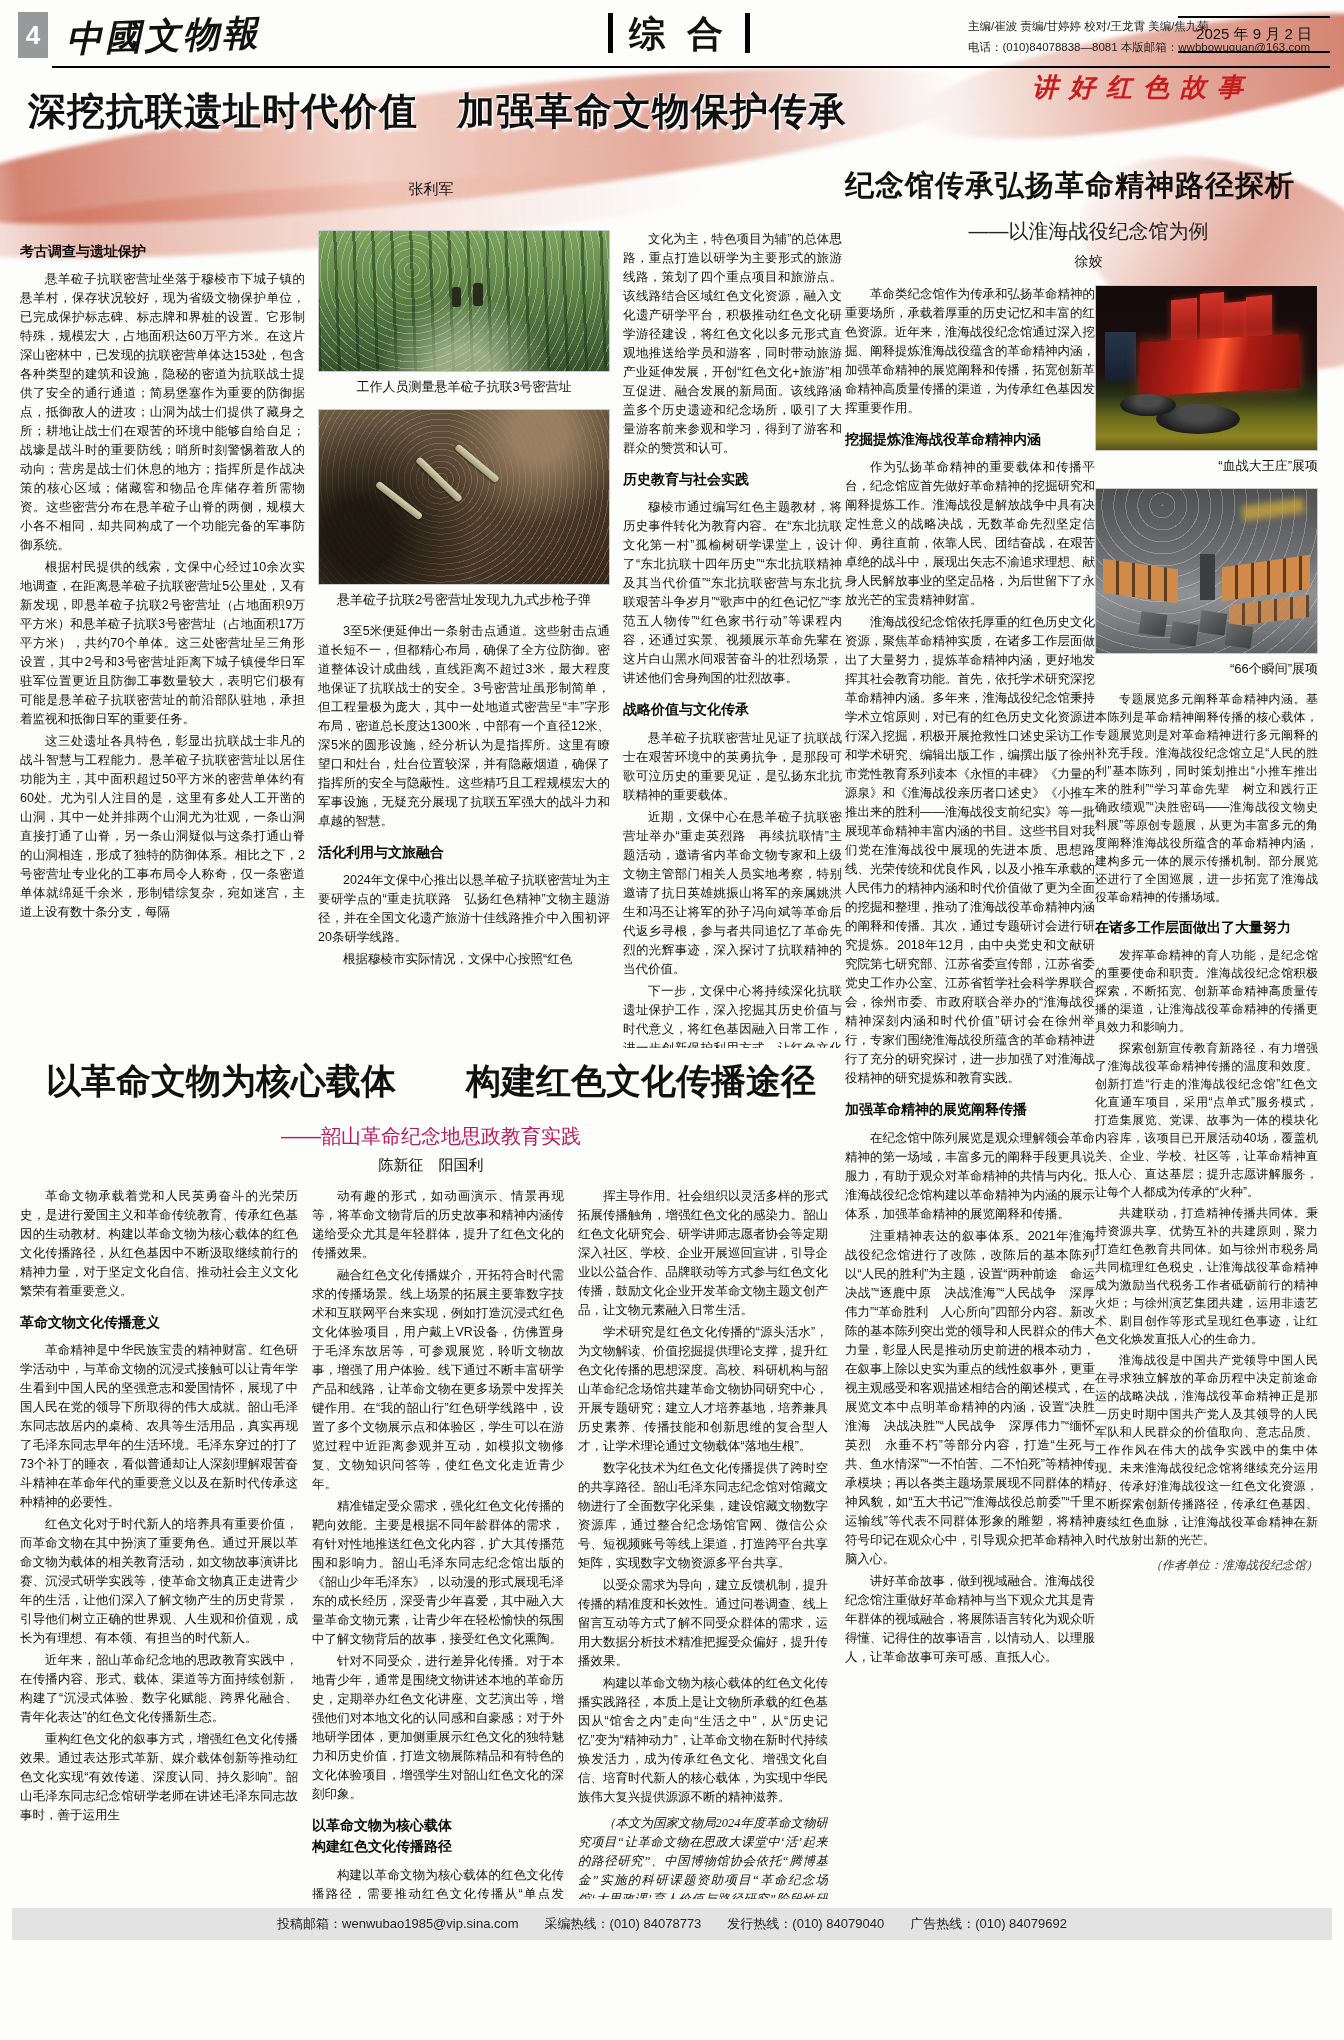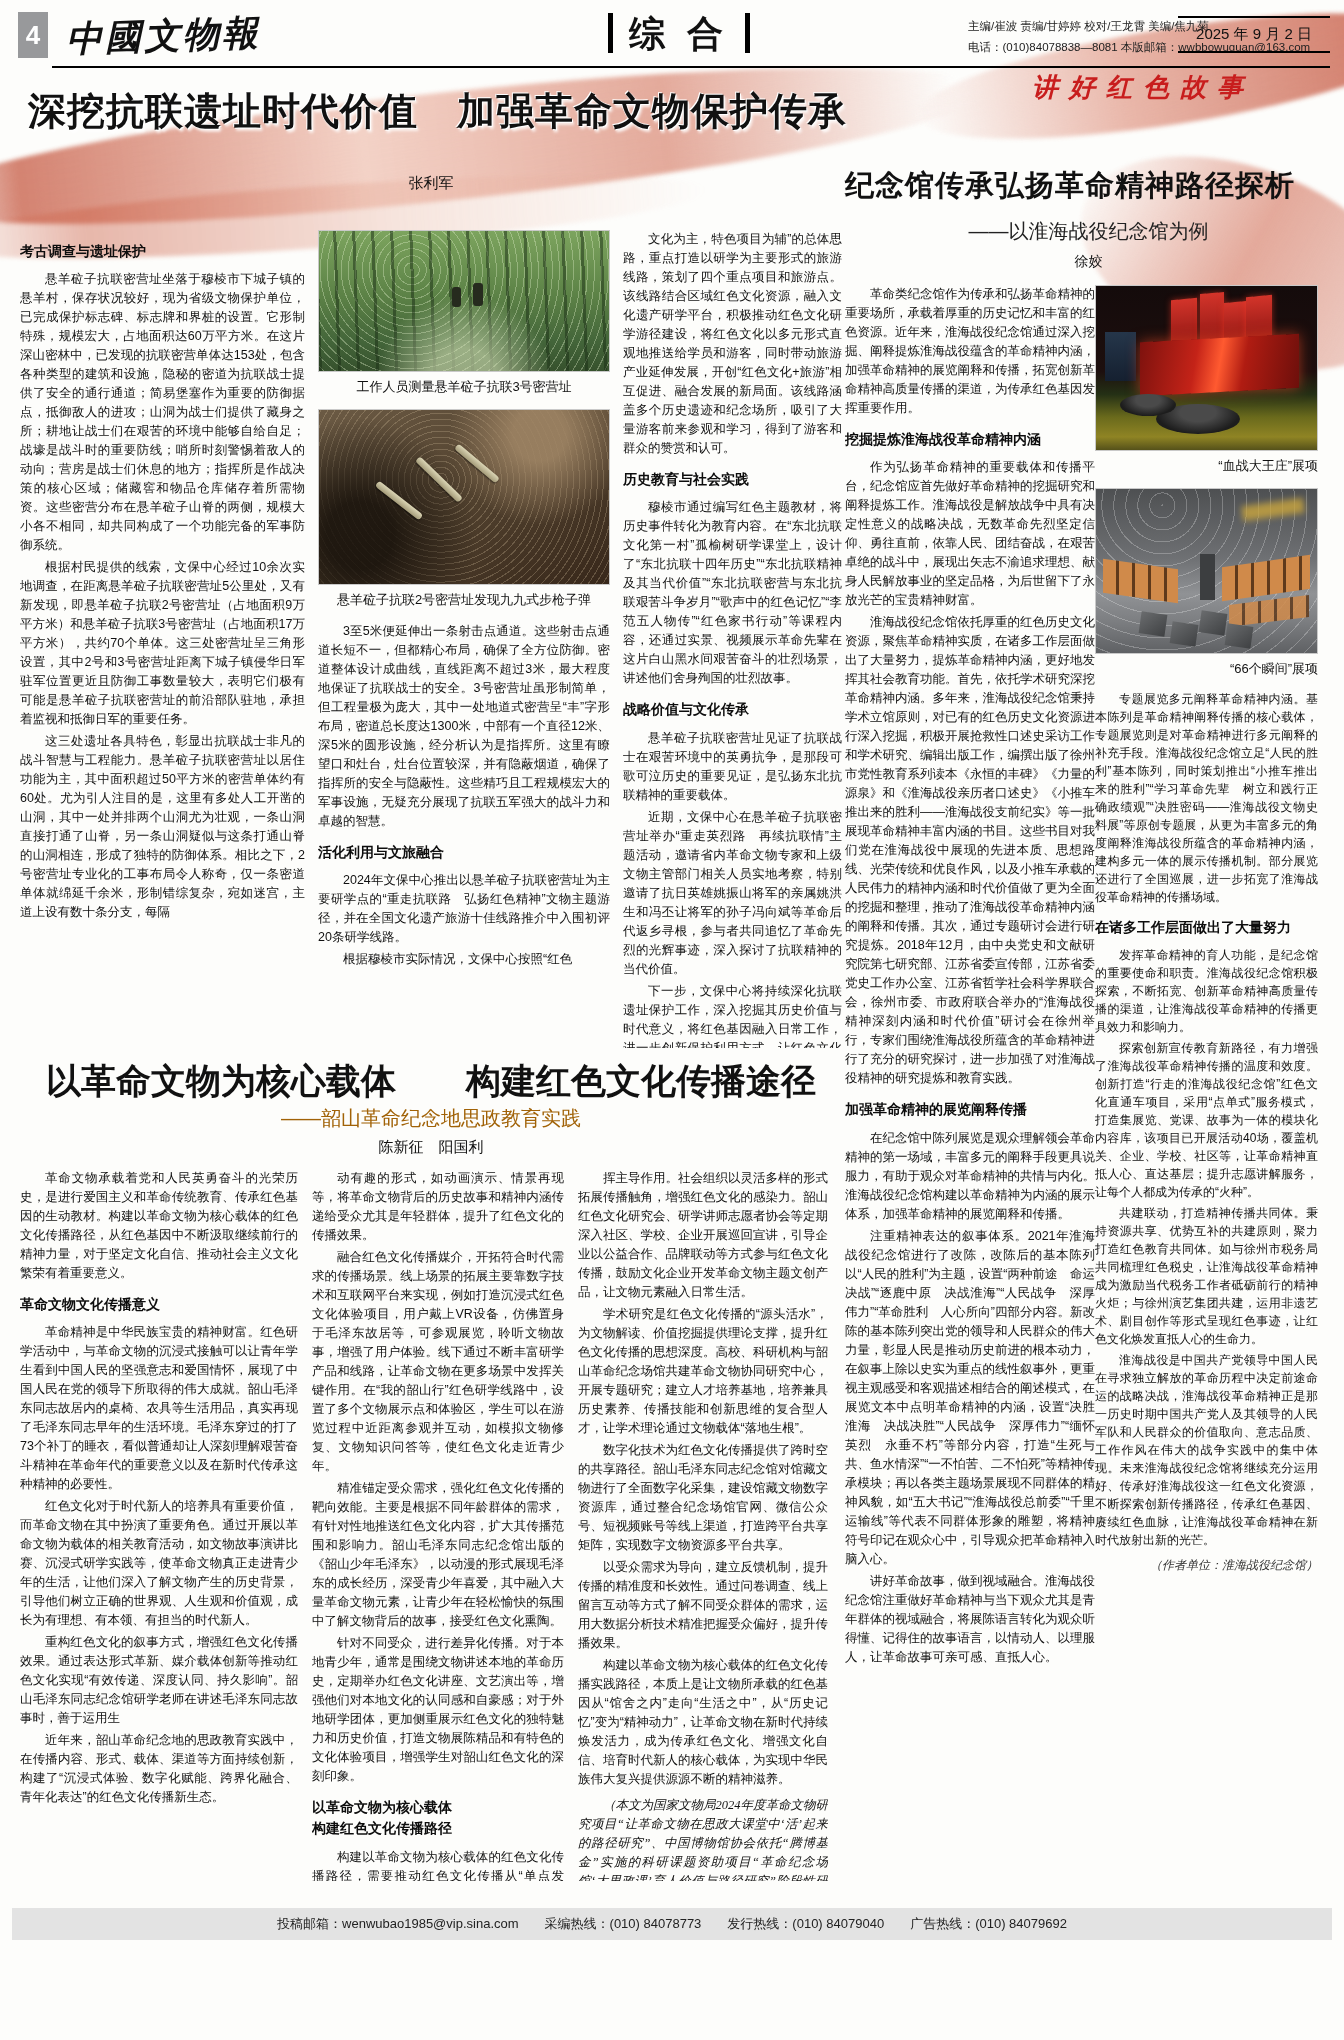--- a/index.html
+++ b/index.html
@@ -38,37 +38,37 @@
   .h{font-weight:bold;font-size:14px;margin:11px 0 8px;white-space:pre-line;color:#0d0d0d;}
   .credit{text-align:right;font-family:"Liberation Serif",serif;font-style:italic;color:#333;margin-top:7px;}
   .note{font-family:"Liberation Serif",serif;font-style:italic;text-indent:2em;margin-top:7px;}
   .cap{font-size:13px;margin:5px 0 12px;text-align:center;}
   .cap-r{text-align:right;}
   .byline{text-align:center;font-size:15px;}
   
   .a1-headline{position:absolute;left:28px;top:86px;width:812px;z-index:2;font-size:38px;font-weight:900;
                letter-spacing:1px;white-space:nowrap;
                text-shadow:1px 1px 0 #fff,-1px -1px 0 #fff,2px 3px 3px rgba(255,255,255,.85);}
-  .a1-byline{position:absolute;left:20px;top:174px;width:822px;z-index:2;}
+  .a1-byline{position:absolute;left:20px;top:180px;width:822px;z-index:2;}
   .a1-cols{position:absolute;left:20px;top:230px;width:822px;height:818px;display:flex;gap:13px;z-index:1;}
   .a1c1{width:285px;flex:none;}
   .a1c2{width:292px;flex:none;}
   .a1c3{width:219px;flex:none;}
   
   .a2{position:absolute;left:845px;top:150px;width:487px;height:1752px;z-index:1;}
   .a2-title{font-size:29px;font-weight:900;text-align:left;letter-spacing:1px;margin-top:16px;white-space:nowrap;}
   .a2-sub{font-size:20px;text-align:center;margin-top:12px;color:#222;}
   .a2-byline{font-size:14px;margin-top:8px;}
   .a2-cols{display:flex;gap:0;margin-top:14px;height:1567px;}
   .a2cA{width:250px;flex:none;}
   .a2cB{width:223px;flex:none;font-size:12px;line-height:1.5;}
   
   .a3{position:absolute;left:20px;top:1058px;width:822px;height:844px;z-index:1;}
   .a3-title{font-size:35px;font-weight:900;text-align:center;white-space:nowrap;}
-  .a3-sub{font-size:20px;text-align:center;margin-top:0;color:#a16207;}
+  .a3-sub{font-size:20px;text-align:center;margin-top:18px;color:#be185d;}
   .a3-byline{font-size:15px;margin-top:6px;}
   .a3-cols{display:flex;gap:14px;margin-top:12px;height:712px;}
   .a3c1{width:278px;flex:none;}
   .a3c2{width:252px;flex:none;}
   .a3c3{width:250px;flex:none;}
   
   .ph{position:relative;width:100%;overflow:hidden;border:1px solid #c9c9c9;box-sizing:border-box;}
   #ph-forest{height:142px;background:
     radial-gradient(circle at 50% 108%,rgba(215,228,185,.6) 0 16%,transparent 42%),
     repeating-linear-gradient(88deg,rgba(25,45,20,.5) 0 3px,rgba(0,0,0,0) 3px 19px),
@@ -177,22 +177,22 @@
 <div class="a3">
   <div class="a3-title">以革命文物为核心载体　　构建红色文化传播途径</div>
   <div class="a3-sub">——韶山革命纪念地思政教育实践</div>
   <div class="a3-byline byline">陈新征　阳国利</div>
   <div class="a3-cols">
     <div class="col a3c1">
       <div class="p">革命文物承载着党和人民英勇奋斗的光荣历史，是进行爱国主义和革命传统教育、传承红色基因的生动教材。构建以革命文物为核心载体的红色文化传播路径，从红色基因中不断汲取继续前行的精神力量，对于坚定文化自信、推动社会主义文化繁荣有着重要意义。</div>
       <div class="h">革命文物文化传播意义</div>
       <div class="p">革命精神是中华民族宝贵的精神财富。红色研学活动中，与革命文物的沉浸式接触可以让青年学生看到中国人民的坚强意志和爱国情怀，展现了中国人民在党的领导下所取得的伟大成就。韶山毛泽东同志故居内的桌椅、农具等生活用品，真实再现了毛泽东同志早年的生活环境。毛泽东穿过的打了73个补丁的睡衣，看似普通却让人深刻理解艰苦奋斗精神在革命年代的重要意义以及在新时代传承这种精神的必要性。</div>
       <div class="p">红色文化对于时代新人的培养具有重要价值，而革命文物在其中扮演了重要角色。通过开展以革命文物为载体的相关教育活动，如文物故事演讲比赛、沉浸式研学实践等，使革命文物真正走进青少年的生活，让他们深入了解文物产生的历史背景，引导他们树立正确的世界观、人生观和价值观，成长为有理想、有本领、有担当的时代新人。</div>
+      <div class="p">近年来，韶山革命纪念地的思政教育实践中，在传播内容、形式、载体、渠道等方面持续创新，构建了“沉浸式体验、数字化赋能、跨界化融合、青年化表达”的红色文化传播新生态。</div>
       <div class="p">重构红色文化的叙事方式，增强红色文化传播效果。通过表达形式革新、媒介载体创新等推动红色文化实现“有效传递、深度认同、持久影响”。韶山毛泽东同志纪念馆研学老师在讲述毛泽东同志故事时，善于运用生</div>
-      <div class="p">近年来，韶山革命纪念地的思政教育实践中，在传播内容、形式、载体、渠道等方面持续创新，构建了“沉浸式体验、数字化赋能、跨界化融合、青年化表达”的红色文化传播新生态。</div>
     </div>
     <div class="col a3c2">
       <div class="p">动有趣的形式，如动画演示、情景再现等，将革命文物背后的历史故事和精神内涵传递给受众尤其是年轻群体，提升了红色文化的传播效果。</div>
       <div class="p">融合红色文化传播媒介，开拓符合时代需求的传播场景。线上场景的拓展主要靠数字技术和互联网平台来实现，例如打造沉浸式红色文化体验项目，用户戴上VR设备，仿佛置身于毛泽东故居等，可参观展览，聆听文物故事，增强了用户体验。线下通过不断丰富研学产品和线路，让革命文物在更多场景中发挥关键作用。在“我的韶山行”红色研学线路中，设置了多个文物展示点和体验区，学生可以在游览过程中近距离参观并互动，如模拟文物修复、文物知识问答等，使红色文化走近青少年。</div>
       <div class="p">精准锚定受众需求，强化红色文化传播的靶向效能。主要是根据不同年龄群体的需求，有针对性地推送红色文化内容，扩大其传播范围和影响力。韶山毛泽东同志纪念馆出版的《韶山少年毛泽东》，以动漫的形式展现毛泽东的成长经历，深受青少年喜爱，其中融入大量革命文物元素，让青少年在轻松愉快的氛围中了解文物背后的故事，接受红色文化熏陶。</div>
       <div class="p">针对不同受众，进行差异化传播。对于本地青少年，通常是围绕文物讲述本地的革命历史，定期举办红色文化讲座、文艺演出等，增强他们对本地文化的认同感和自豪感；对于外地研学团体，更加侧重展示红色文化的独特魅力和历史价值，打造文物展陈精品和有特色的文化体验项目，增强学生对韶山红色文化的深刻印象。</div>
       <div class="h">以革命文物为核心载体
 构建红色文化传播路径</div>
       <div class="p">构建以革命文物为核心载体的红色文化传播路径，需要推动红色文化传播从“单点发力”向“多元联动”升级，实现红色文化价值最大化释放。</div>
 

